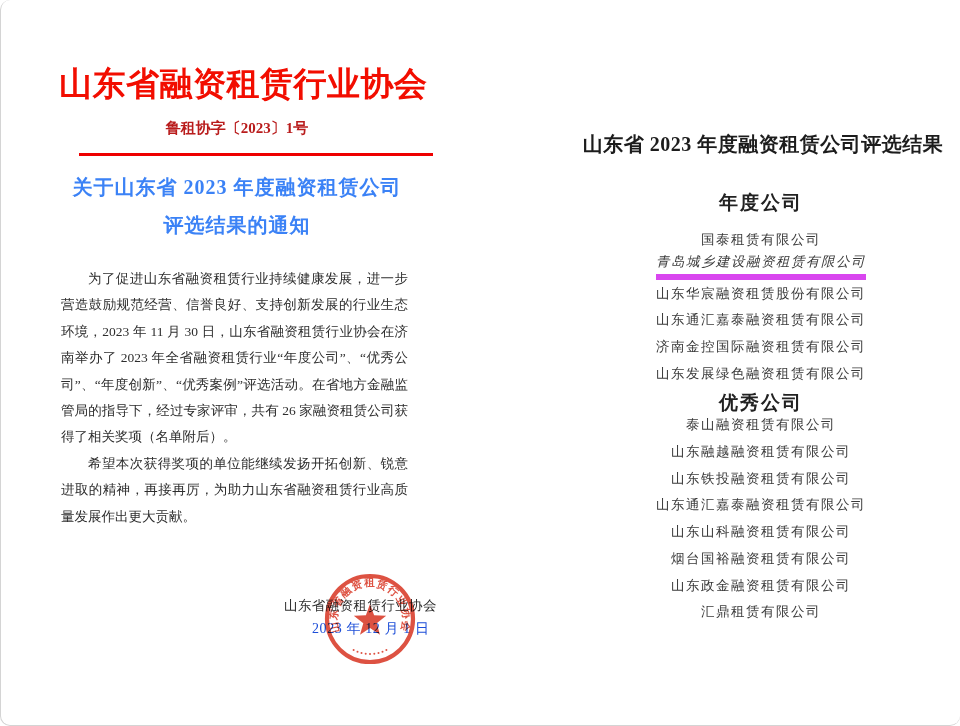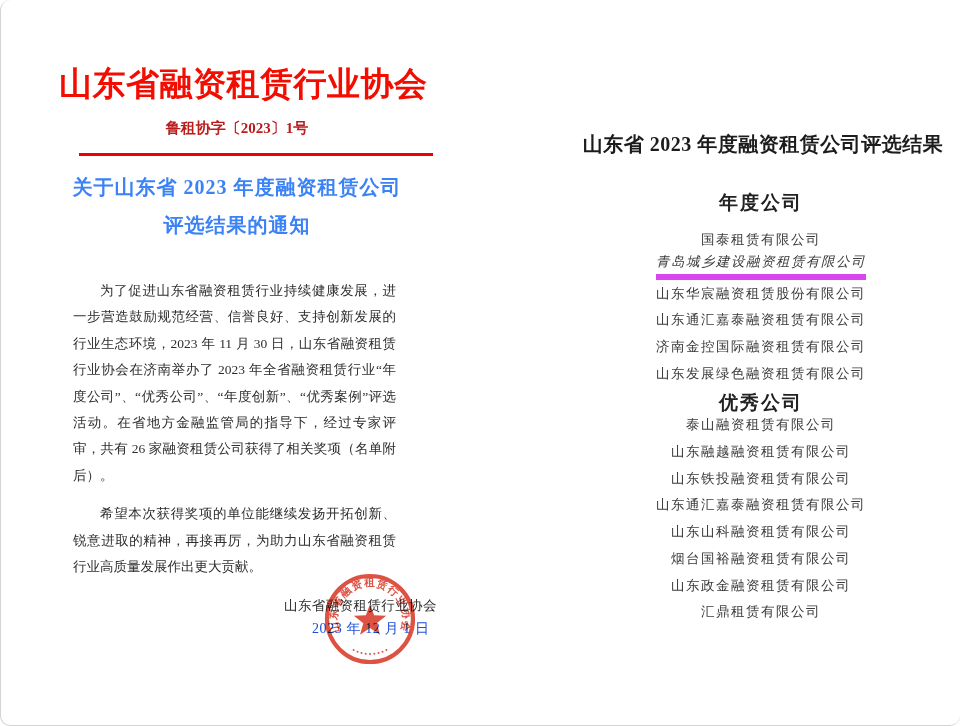--- a/index.html
+++ b/index.html
@@ -33,21 +33,21 @@
   .doc-title{
     position:absolute;left:58px;top:169px;width:356px;
     text-align:center;font-size:20px;font-weight:bold;color:#3b82f6;
     line-height:37.5px;margin:0;letter-spacing:1px;
   }
   .body-text{
     position:absolute;left:60px;top:266px;width:347px;
     font-size:13.5px;line-height:26.4px;color:#2d2d2d;
     text-align:justify;word-break:break-all;
   }
-  .body-text p{margin:12px;text-indent:2em;}
+  .body-text p{margin:0;text-indent:2em;}
   .signature{
     position:absolute;left:283px;top:597px;
     font-size:13.5px;color:#2d2d2d;letter-spacing:0.4px;white-space:nowrap;
   }
   .date{
     position:absolute;left:311px;top:620px;
     font-size:14px;color:#1d4ed8;letter-spacing:0.6px;white-space:nowrap;text-align:right;
   }
   .seal{
     position:absolute;left:322px;top:572px;width:94px;height:94px;

